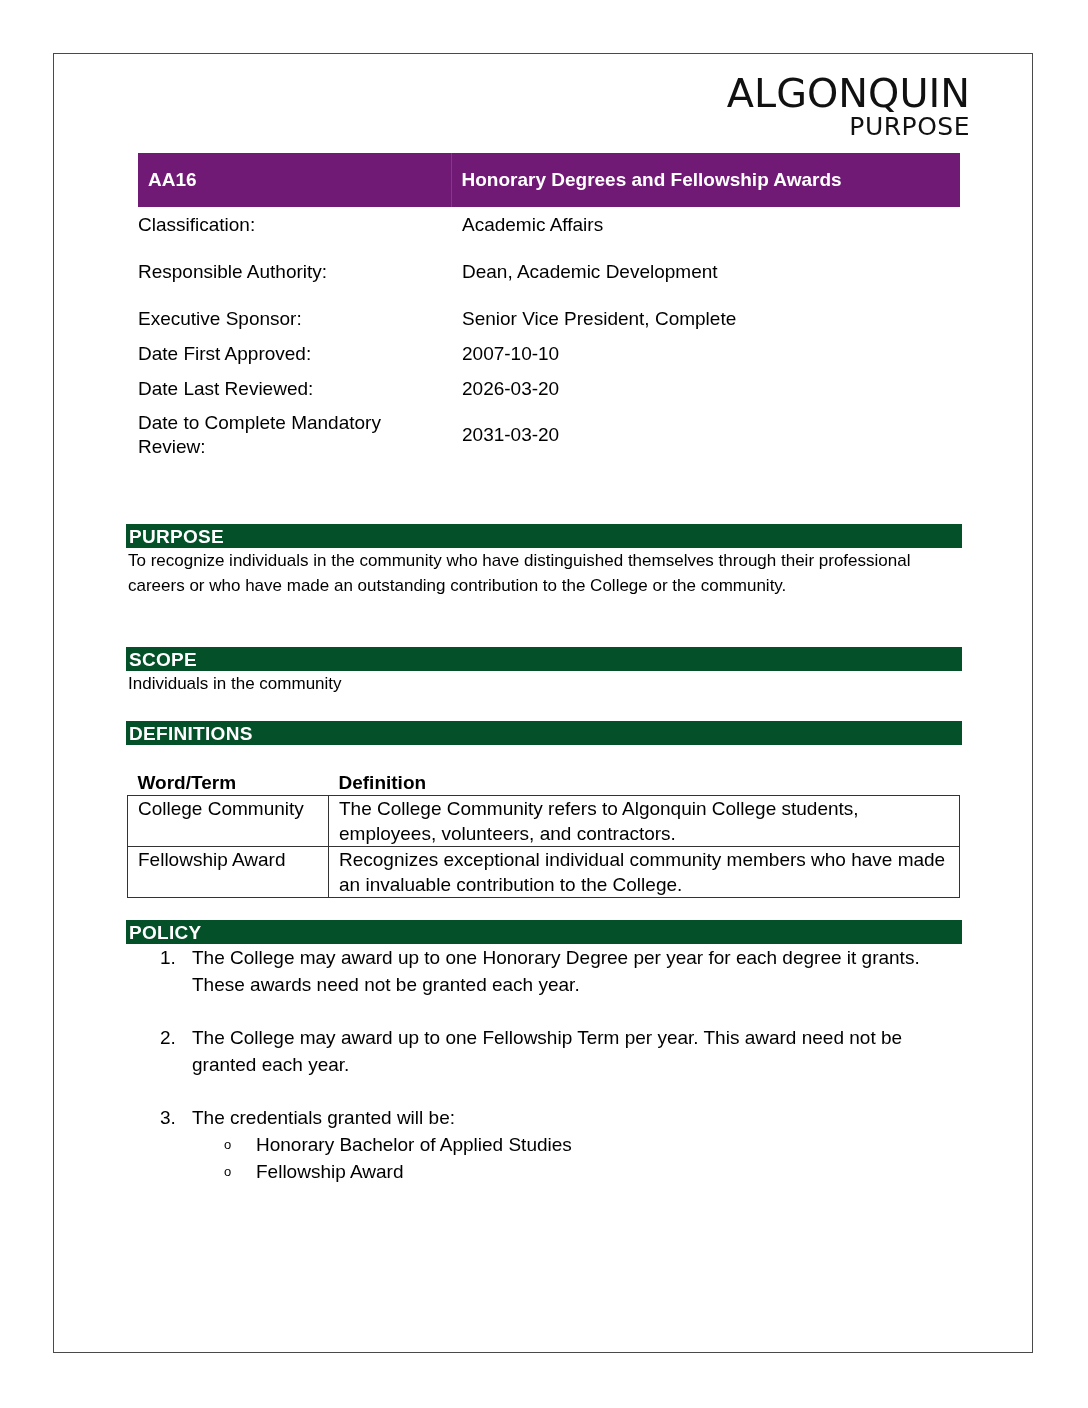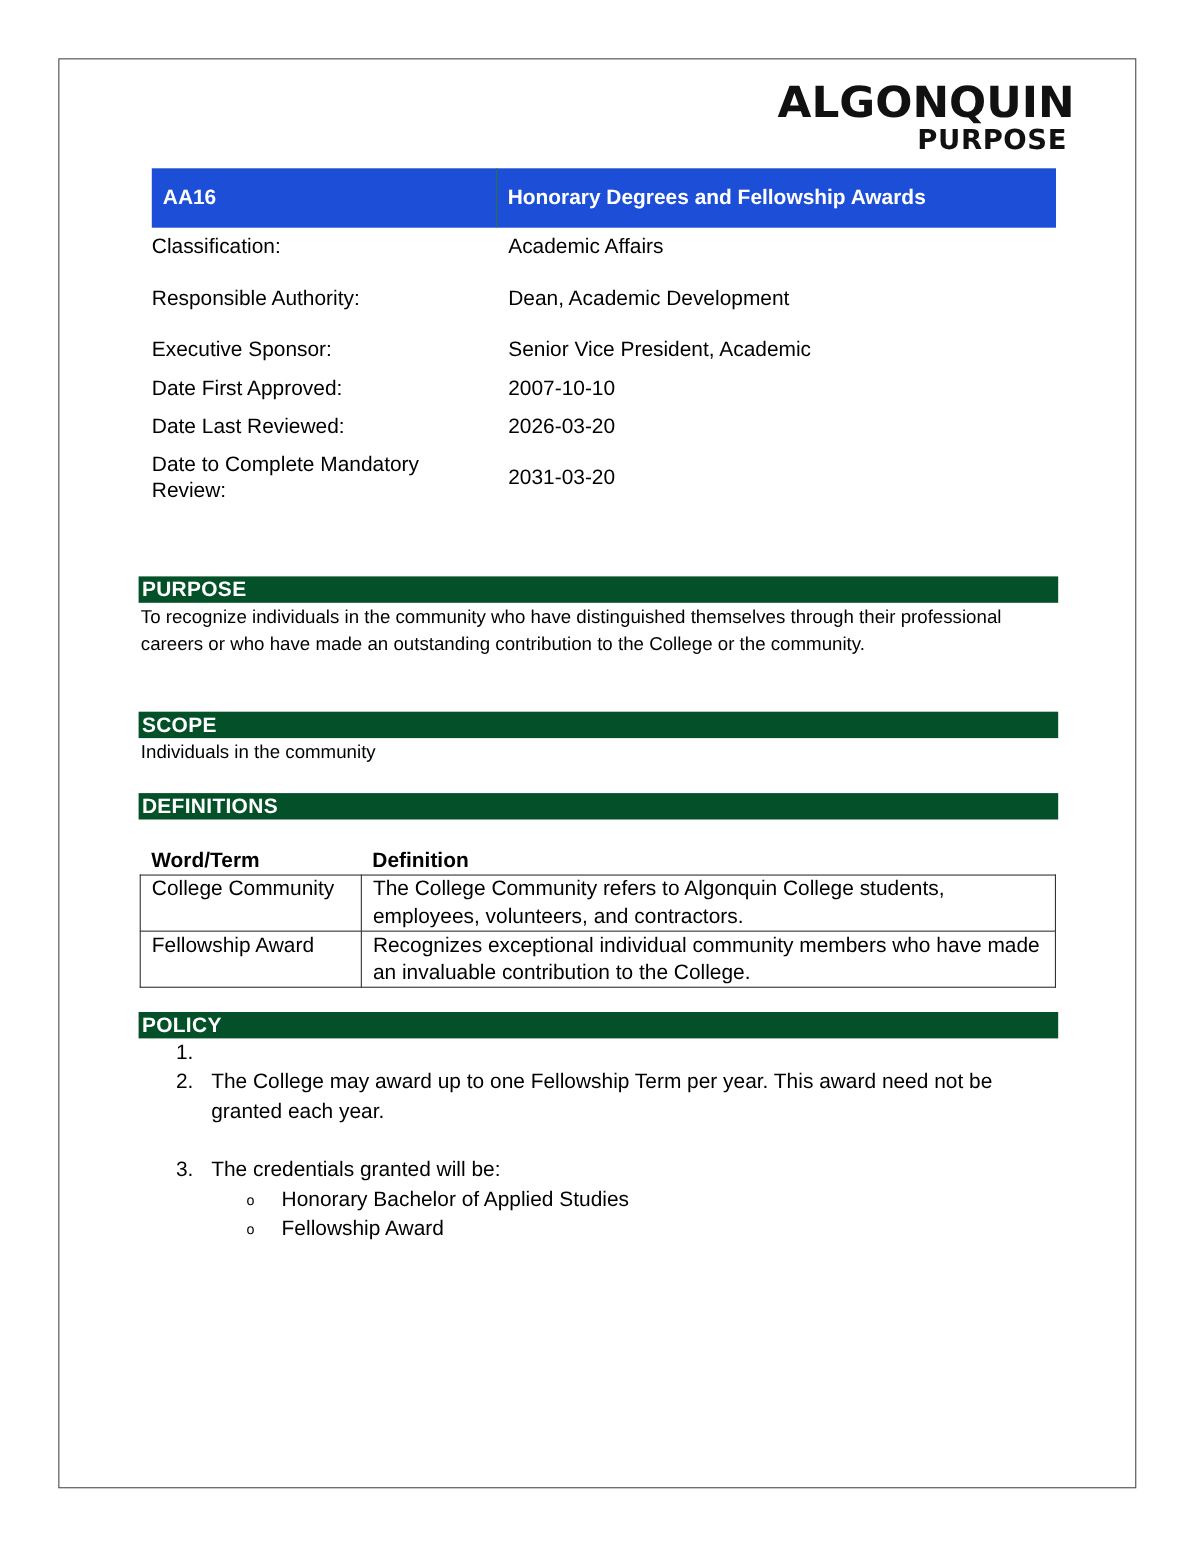--- a/index.html
+++ b/index.html
@@ -24,21 +24,21 @@
       border: 1px solid #4a4a4a;
       box-sizing: border-box;
     }
     .logo {
       position: absolute;
       left: 712px;
       top: 74px;
       width: 258px;
       text-align: right;
       font-family: "DejaVu Sans", sans-serif;
-      font-weight: bold;
+      font-weight: normal;
       color: #111;
       line-height: 1;
     }
     .logo .line1 {
       font-size: 39px;
       letter-spacing: 0px;
       transform: scaleX(1.02);
       transform-origin: right;
       display: block;
     }
@@ -50,21 +50,21 @@
     }
     .header-table {
       position: absolute;
       left: 138px;
       top: 153px;
       width: 822px;
       border-collapse: collapse;
       font-size: 19px;
     }
     .header-table .title-row td {
-      background: #1d4ed8;
+      background: #701a75;
       color: #ffffff;
       font-weight: bold;
       height: 54px;
       padding: 0 10px;
       vertical-align: middle;
     }
     .header-table .title-row td.code {
       width: 203px;
       border-right: 1px solid #2f6e4b;
     }
@@ -170,21 +170,21 @@
   <tr class="meta-row" style="height:36px">
     <td class="label">Classification:</td>
     <td class="value">Academic Affairs</td>
   </tr>
   <tr class="meta-row" style="height:58px">
     <td class="label" style="padding-right:90px">Responsible Authority:</td>
     <td class="value">Dean, Academic Development</td>
   </tr>
   <tr class="meta-row" style="height:35px">
     <td class="label">Executive Sponsor:</td>
-    <td class="value">Senior Vice President, Academic</td>
+    <td class="value">Senior Vice President, Complete</td>
   </tr>
   <tr class="meta-row" style="height:35px">
     <td class="label">Date First Approved:</td>
     <td class="value">2007-10-10</td>
   </tr>
   <tr class="meta-row" style="height:35px">
     <td class="label">Date Last Reviewed:</td>
     <td class="value">2026-03-20</td>
   </tr>
   <tr class="meta-row" style="height:58px">
@@ -217,20 +217,21 @@
     <td>Recognizes exceptional individual community members who have made an invaluable contribution to the College.</td>
   </tr>
 </tbody>
   </table>
 
 <div class="section-bar" style="top:920px">POLICY</div>
 
 <div class="policy-list">
   <div class="policy-item">
     <span class="num">1.</span>
+    <span>The College may award up to one Honorary Degree per year for each degree it grants. These awards need not be granted each year.</span>
   </div>
   <div class="policy-item">
     <span class="num">2.</span>
     <span>The College may award up to one Fellowship Term per year. This award need not be granted each year.</span>
   </div>
   <div class="policy-item" style="margin-bottom:0">
     <span class="num">3.</span>
     <span>The credentials granted will be:</span>
     <div class="sub-item">
       <span class="bullet">o</span>

